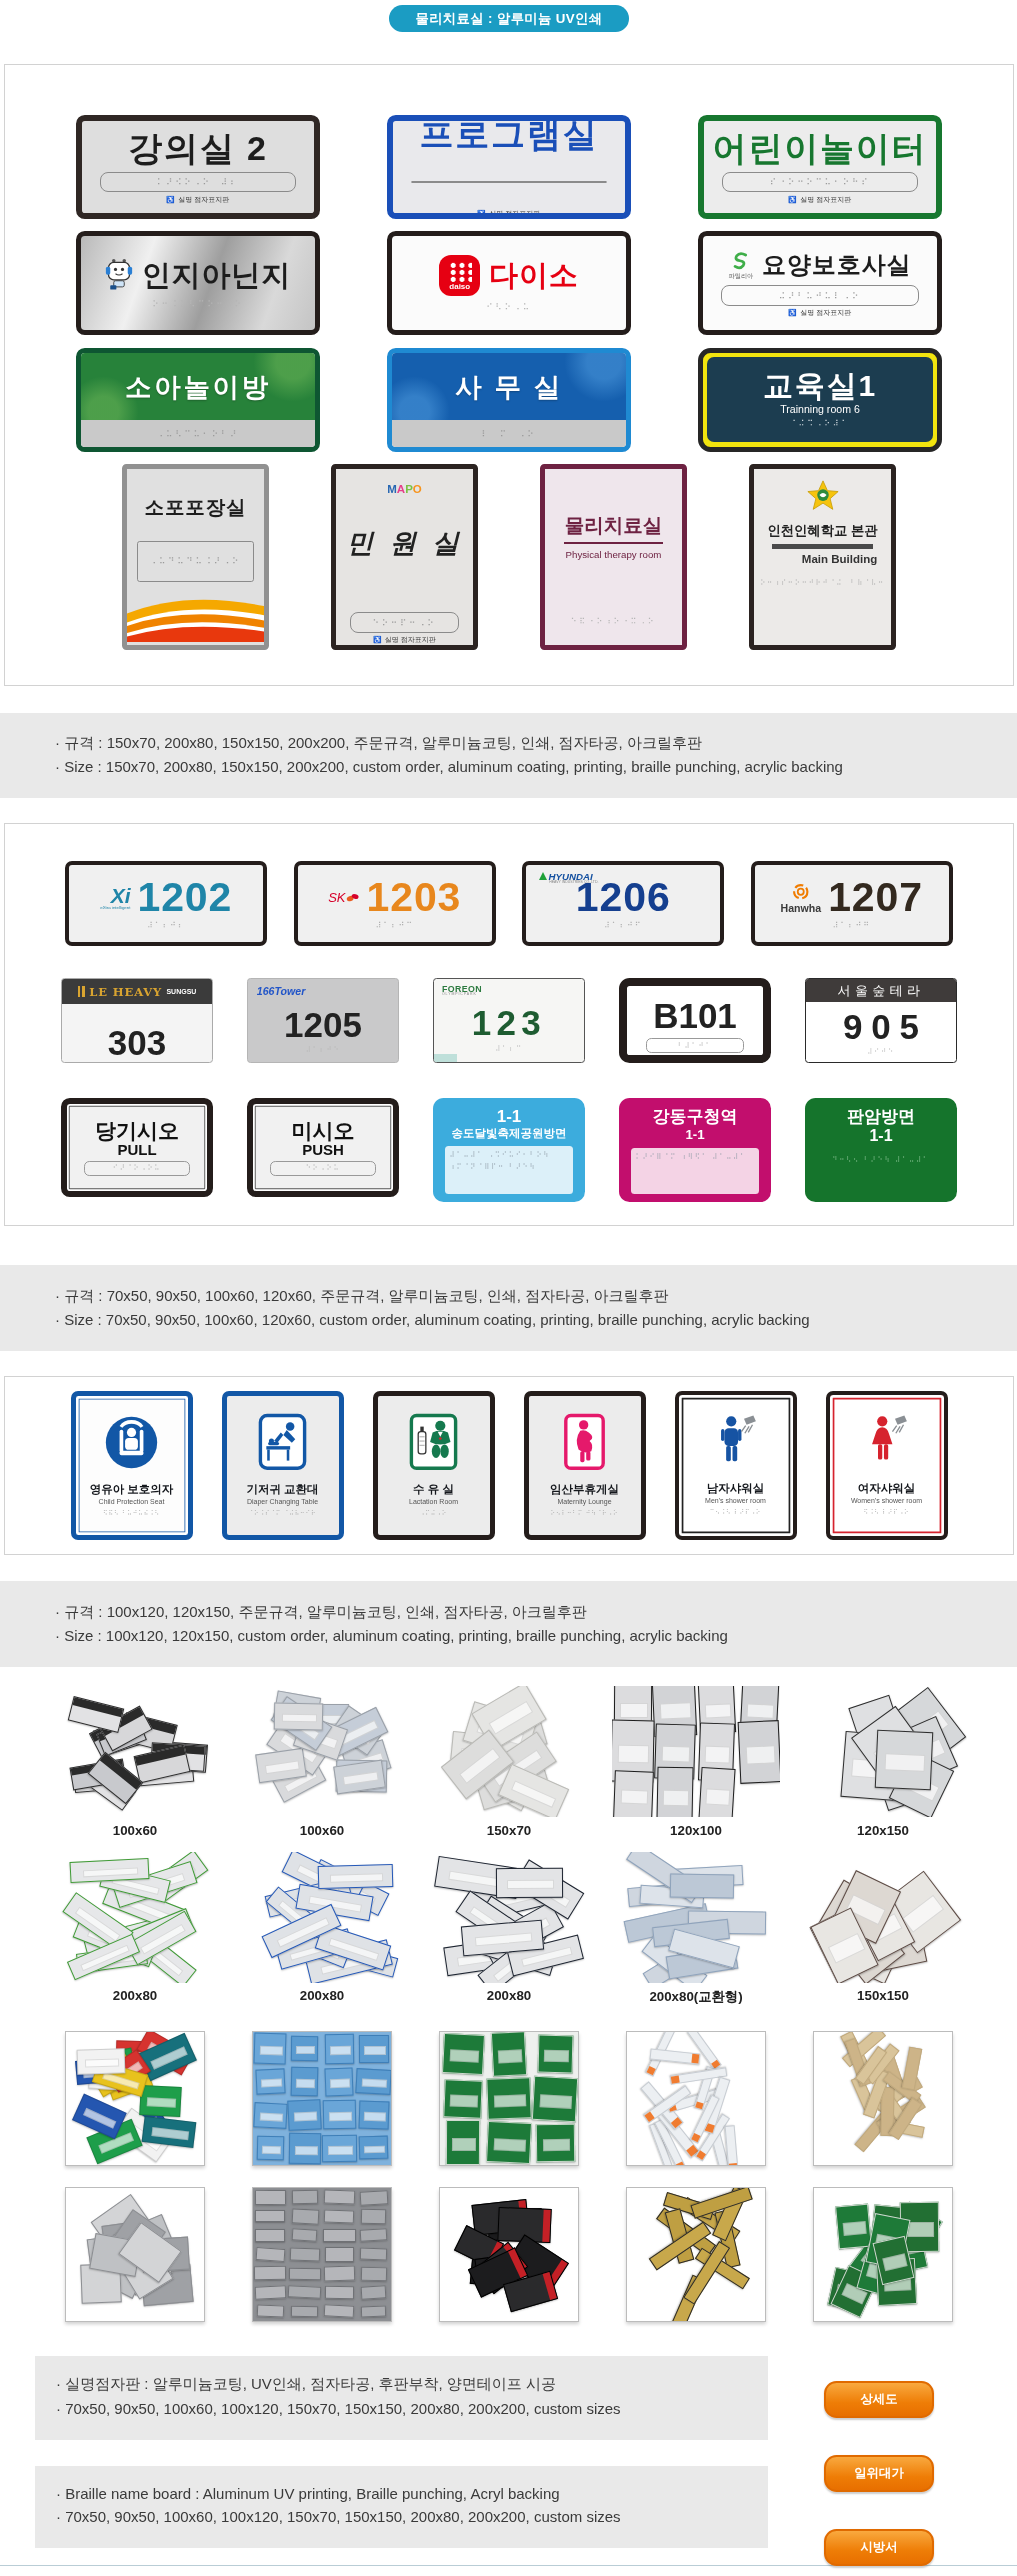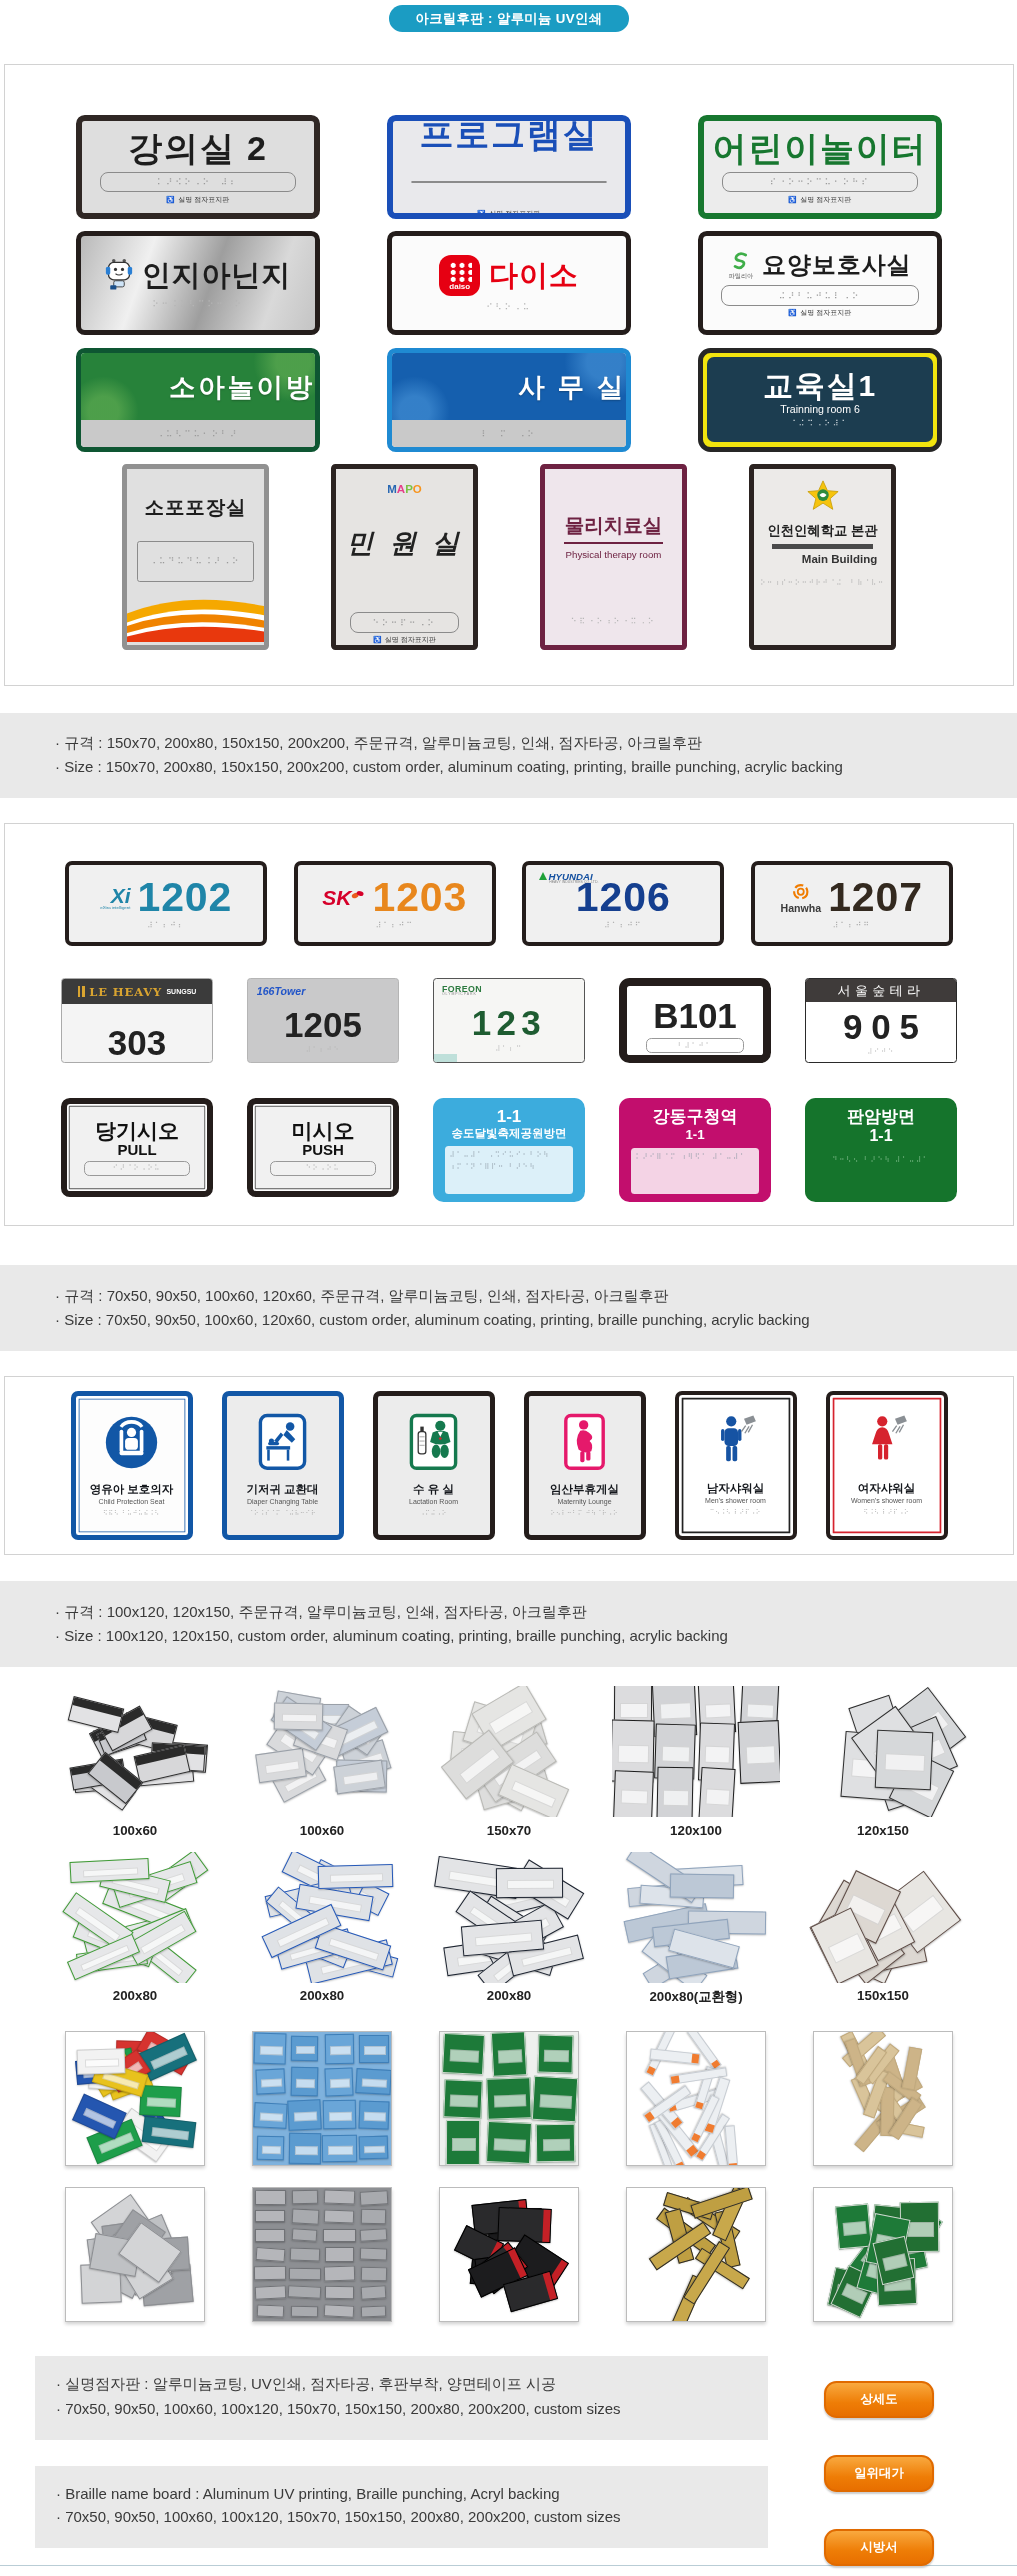--- a/index.html
+++ b/index.html
@@ -39,21 +39,21 @@
   .metal{background:linear-gradient(110deg,#b9b9b9,#f0f0f0 28%,#9e9e9e 55%,#d9d9d9 80%,#c4c4c4);}
   
   .daiso{width:41px;height:41px;background:#e60012;border-radius:12px;display:flex;flex-direction:column;align-items:center;justify-content:center;}
   .ddots{width:25px;height:21px;background-image:radial-gradient(circle,#fff 2.3px,transparent 2.7px);background-size:8.8px 7px;background-position:1.8px 0.9px;}
   .dlab{color:#fff;font-size:8px;font-weight:bold;line-height:1;margin-top:0.9px;}
   
   .fam{display:flex;flex-direction:column;align-items:center;line-height:1;}
   .famt{font-size:6.2px;color:#555;margin-top:0.9px;}
   
   .pat{justify-content:flex-start;}
-  .pat .patbody{flex:1;width:100%;display:flex;align-items:center;justify-content:flex-end;position:relative;overflow:hidden;}
+  .pat .patbody{flex:1;width:100%;display:flex;align-items:center;justify-content:center;position:relative;overflow:hidden;}
   .pat .t3{font-size:26.5px;font-weight:bold;color:#fff;letter-spacing:2.7px;z-index:2;text-shadow:0 0.9px 1.8px rgba(0,0,0,.25);}
   .graystrip{width:100%;height:26.5px;background:#c9c9c9;display:flex;align-items:center;justify-content:center;color:#9a9a9a;font-size:8.8px;letter-spacing:2.7px;}
   .b-dgreen{border:5.3px solid #0e5632;} .bg-greenpat .patbody{background:#27823a;}
   .b-lblue{border:5.3px solid #1f8ad2;} .bg-bluepat .patbody{background:#155fae;}
   .swirl,.swirl2{position:absolute;border-radius:50%;opacity:.45;}
   .bg-greenpat .swirl{width:80px;height:80px;right:-17.7px;top:-31px;background:radial-gradient(circle,#7cc25e 30%,transparent 70%);}
   .bg-greenpat .swirl2{width:71px;height:71px;left:-13.3px;bottom:-26.5px;background:radial-gradient(circle,#7cc25e 30%,transparent 70%);}
   .bg-bluepat .swirl{width:80px;height:80px;right:-17.7px;top:-31px;background:radial-gradient(circle,#5aa7e8 30%,transparent 70%);}
   .bg-bluepat .swirl2{width:71px;height:71px;left:-13.3px;bottom:-26.5px;background:radial-gradient(circle,#5aa7e8 30%,transparent 70%);}
   
@@ -84,21 +84,21 @@
   .nrow3{display:flex;justify-content:center;gap:34px;}
   .nplate{position:relative;box-sizing:border-box;width:202px;height:85px;border:4.4px solid #241d1b;border-radius:7px;background:#f0f0f0;
           display:flex;flex-direction:column;align-items:center;justify-content:center;}
   .nin{display:flex;align-items:center;gap:7px;}
   .nnum{font-size:41px;font-weight:bold;line-height:1;letter-spacing:0.9px;}
   .nbr{font-size:8px;letter-spacing:1.8px;color:#b0b0b0;margin-top:2.7px;}
   .xi{display:flex;flex-direction:column;align-items:flex-end;line-height:1;}
   .xit{font-size:21px;font-weight:bold;font-style:italic;color:#1f85a8;}
   .xis{font-size:4.4px;color:#1f85a8;}
   .sk{display:flex;align-items:flex-start;line-height:1;}
-  .skt{font-size:21px;font-weight:700;font-style:italic;color:#d6002a;}
+  .skt{font-size:13px;font-weight:400;font-style:italic;color:#d6002a;}
   .hy{position:absolute;top:6.2px;left:12.4px;display:flex;flex-direction:column;line-height:1;}
   .hyr{display:flex;align-items:center;gap:1.8px;}
   .hytri{width:0;height:0;border-left:4.4px solid transparent;border-right:4.4px solid transparent;border-bottom:8px solid #1fa138;}
   .hyt{font-size:9.7px;font-weight:bold;color:#1450a0;font-style:italic;}
   .hys{font-size:3.5px;color:#888;margin-left:10.6px;}
   .hanwha{display:flex;flex-direction:column;align-items:center;line-height:1;}
   .hwt{font-size:10.6px;font-weight:bold;color:#3a3a3a;}
   .c-teal{color:#1f85a8;} .c-orange{color:#e8871d;} .c-navy{color:#153f8f;} .c-black2{color:#33291f;}
   .mplate{position:relative;box-sizing:border-box;width:152px;height:85px;background:#f4f4f4;border:1.8px solid #aaa;border-radius:3.5px;
           display:flex;flex-direction:column;align-items:center;overflow:hidden;}
@@ -167,21 +167,21 @@
   .fband p{margin:5.3px 0;font-size:15px;color:#3a3a3a;}
   .btncol button{position:absolute;right:84px;width:110px;height:37px;border-radius:12.4px;cursor:pointer;
      background:linear-gradient(#f9a93f,#ee7d06 60%,#e86f00);border:2.7px solid #e06a00;color:#fff;font-weight:bold;font-size:12.4px;
      font-family:"Liberation Sans",sans-serif;box-shadow:0 1.8px 1.8px rgba(0,0,0,.2);}
   .btn1{top:25px;} .btn2{top:99px;} .btn3{top:173px;}
   .bottomline{margin-top:17.7px;border-top:1.8px solid #b9cdd6;height:0;}
 </style>
 </head>
 <body>
 
-<div class="badge">아크릴후판 : 알루미늄 UV인쇄</div>
+<div class="badge">물리치료실 : 알루미늄 UV인쇄</div>
 
 <div class="panel p1">
   <div class="prow">
     <div class="plate L b-dark">
       <div class="t1 c-dark">강의실 2</div>
       <div class="brbox">⠅⠜⠪⠕⠠⠕⠀⠼⠆</div>
       <div class="cap">
           <span class="capicon">♿</span>
           <span>실명 점자표지판</span>
         </div>

